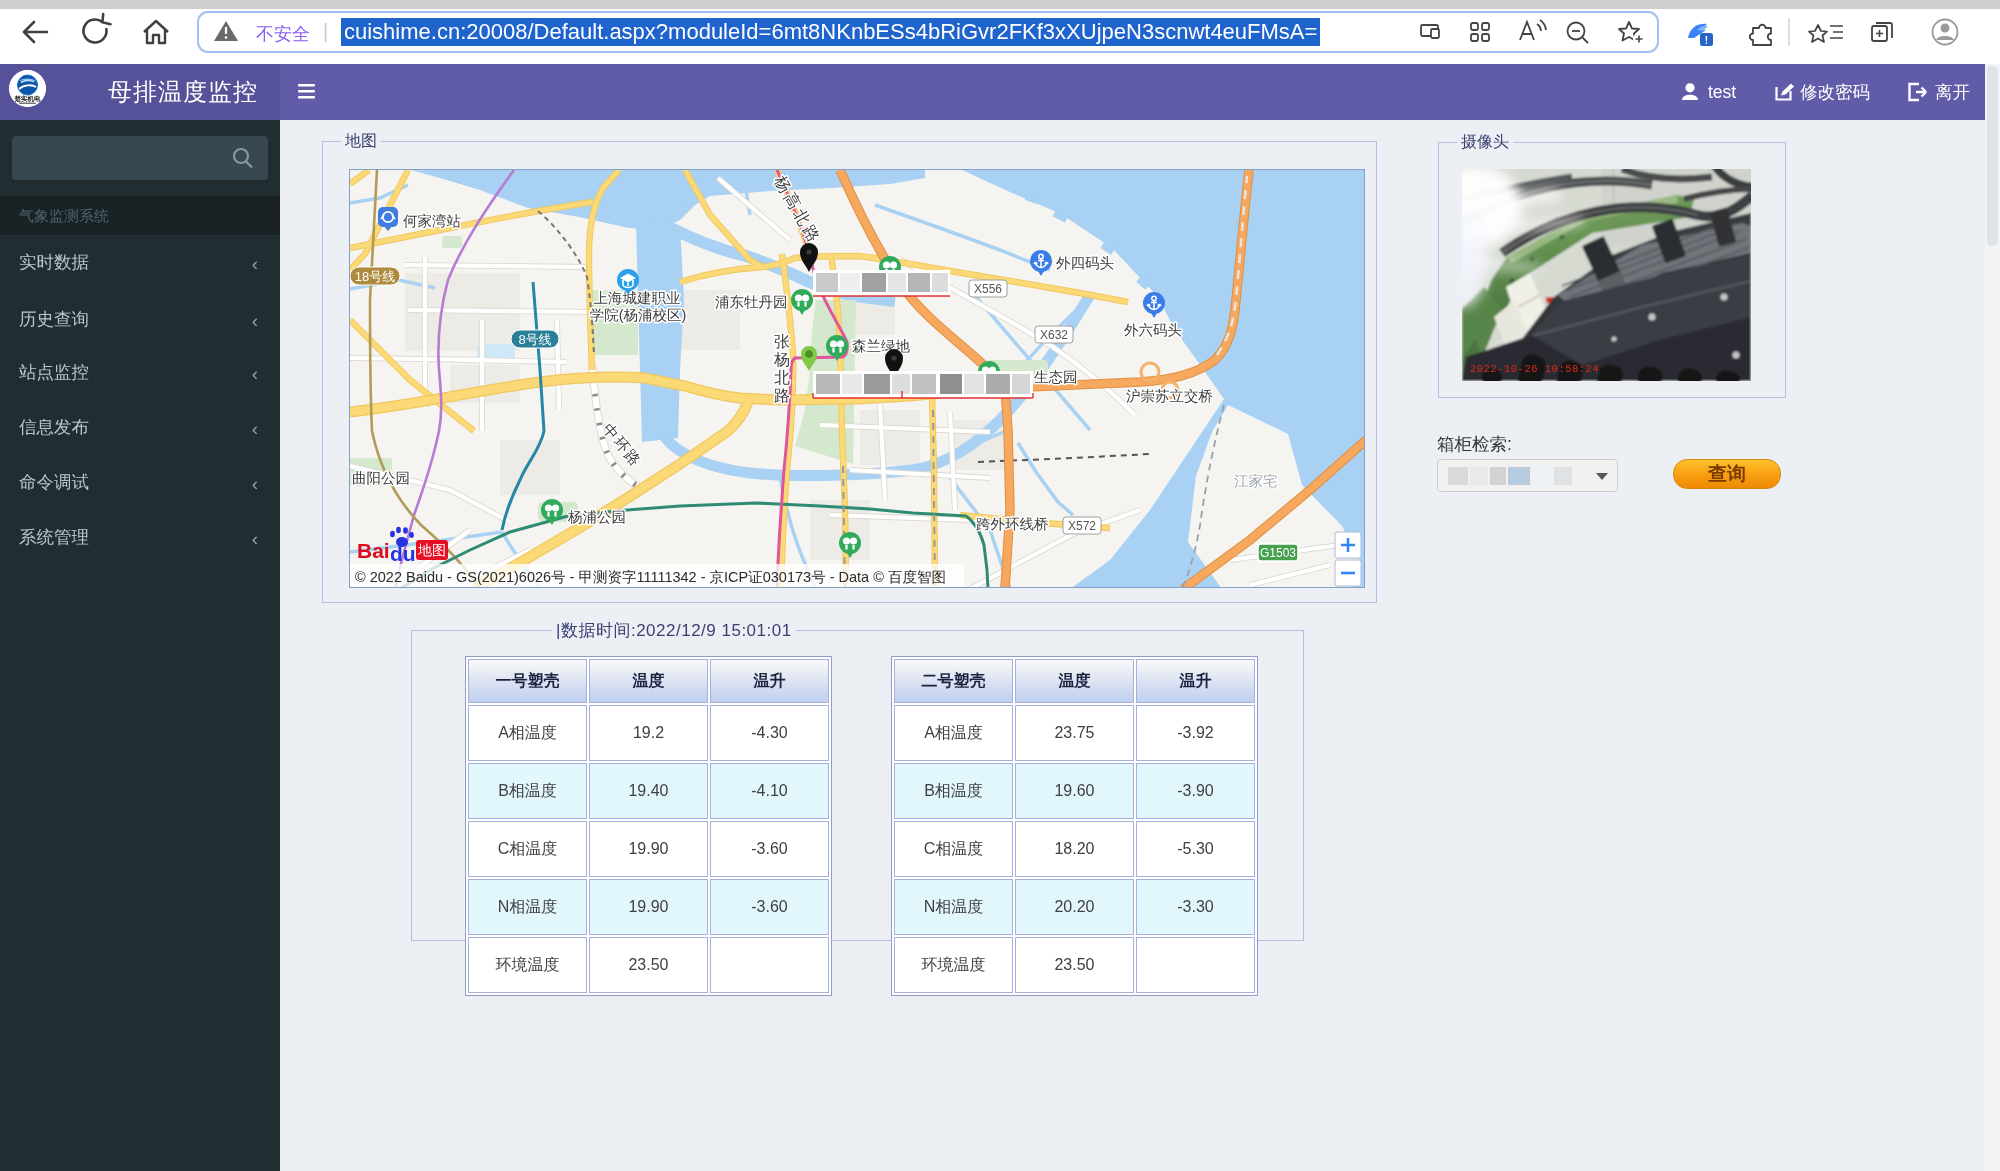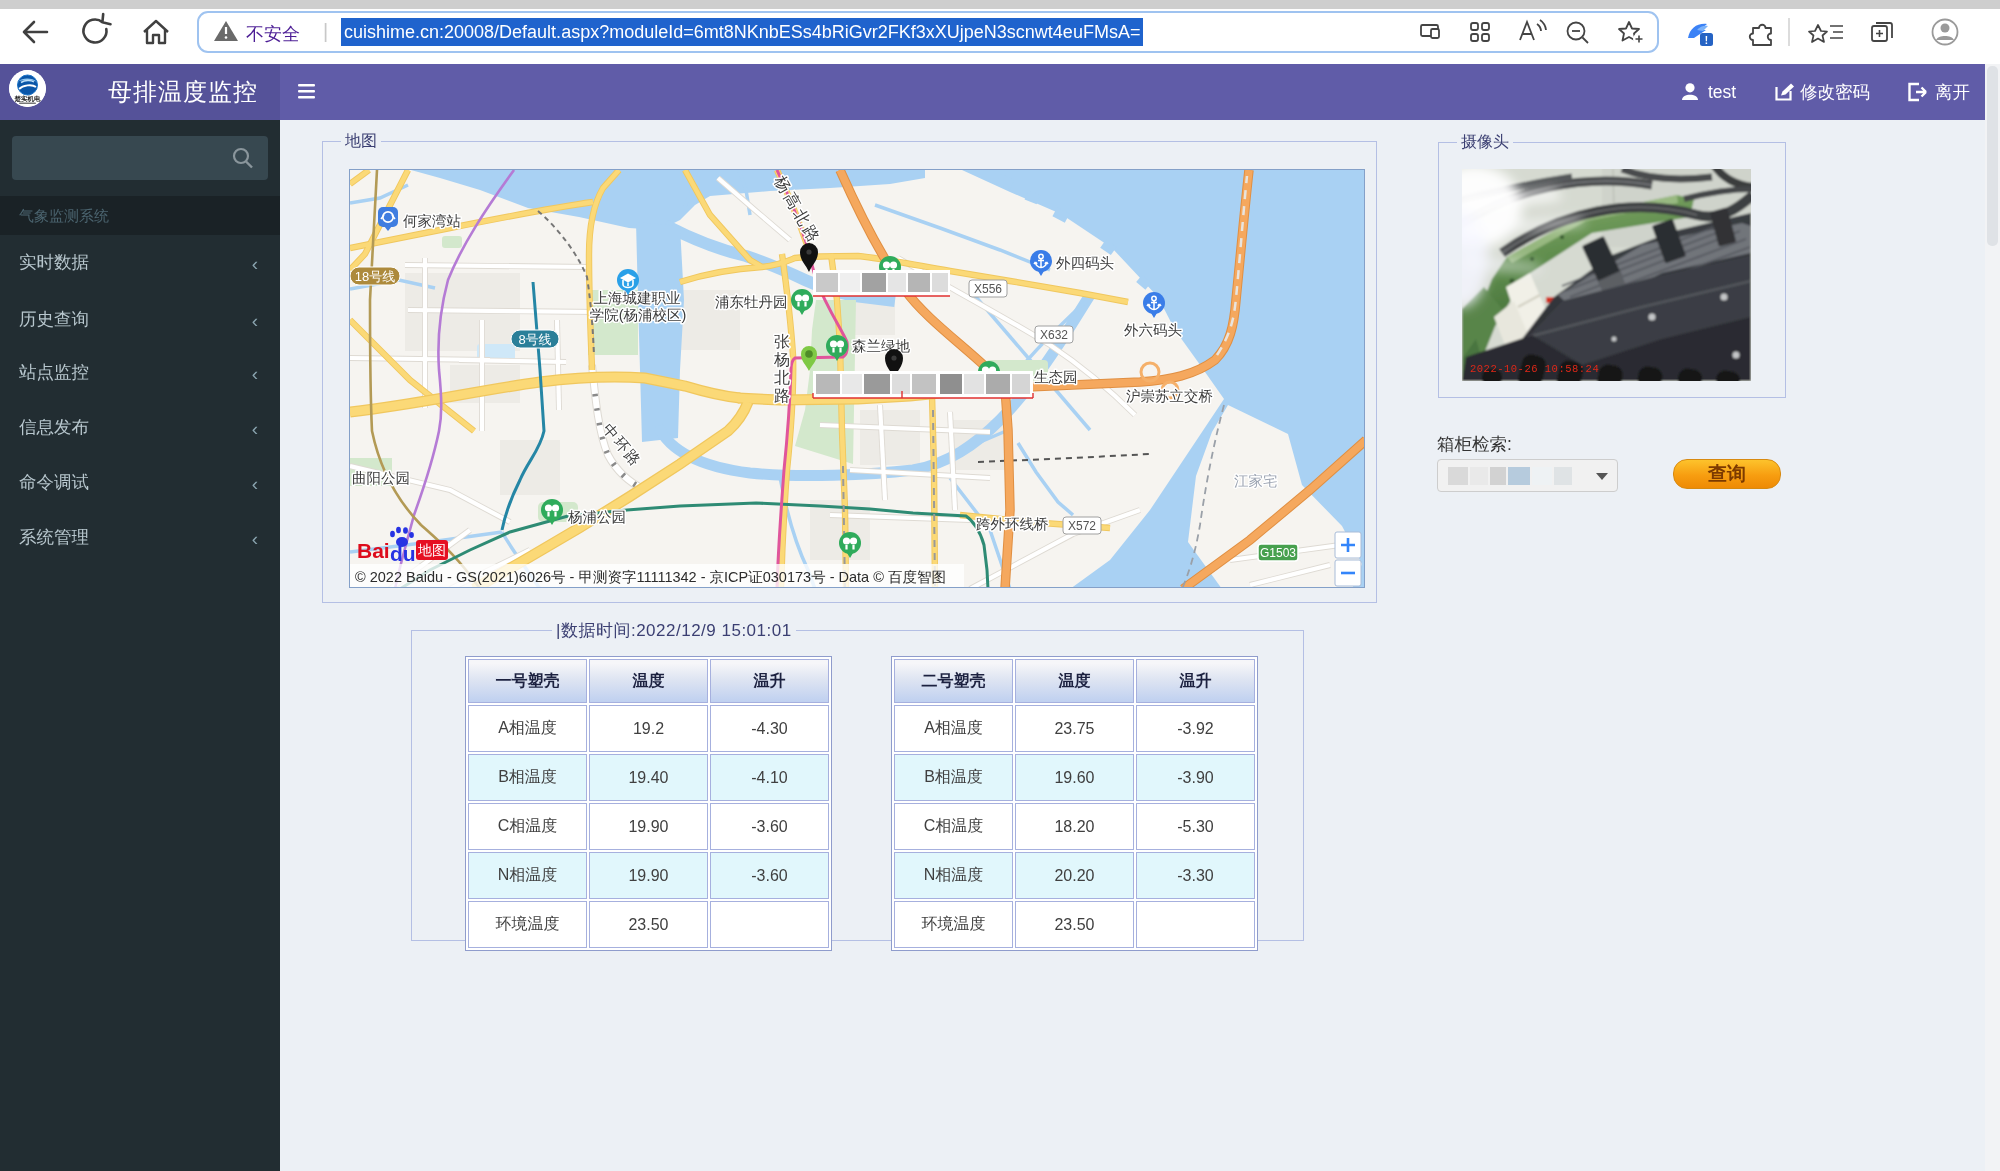--- a/index.html
+++ b/index.html
@@ -3,23 +3,23 @@
 <meta charset="utf-8">
 <style>
 * { margin:0; padding:0; box-sizing:border-box; }
 html,body { width:2000px; height:1171px; overflow:hidden; font-family:"Liberation Sans",sans-serif; background:#fff; }
 .abs { position:absolute; }
 
 
 #topstrip { left:0; top:0; width:2000px; height:9px; background:#cecece; }
 #toolbar { left:0; top:9px; width:2000px; height:55px; background:#fff; }
 #urlbar { left:197px; top:11px; width:1462px; height:42px; background:#fff; border:2px solid #9fc3f0; border-radius:11px; }
-#urlsel { left:341px; top:18px; height:28px; background:#1f63cd; color:#fff; font-size:18px; line-height:28px; padding:0 3px; white-space:nowrap; }
+#urlsel { left:341px; top:18px; height:28px; background:#1f63cd; color:#fff; font-size:22px; line-height:28px; padding:0 3px; white-space:nowrap; }
 .udiv { color:#c8c8c8; font-size:20px; }
-#notsafe { left:246px; top:22px; font-size:18px; color:#4c1d95; }
+#notsafe { left:256px; top:22px; font-size:18px; color:#8b5cf6; }
 
 
 #hdr { left:0; top:64px; width:1985px; height:56px; background:#605ca8; }
 #hdrlogo { left:0; top:64px; width:280px; height:56px; background:#555299; }
 #logocircle { left:9px; top:70px; width:37px; height:37px; border-radius:50%; background:#fff; overflow:hidden; }
 #apptitle { left:66px; top:64px; height:56px; line-height:56px; color:#fff; font-size:24px; letter-spacing:1px;margin-left:42px; }
 .hdritem { color:#fff; font-size:17.5px; top:64px; height:56px; line-height:57px; }
 
 
 #sidebar { left:0; top:120px; width:280px; height:1051px; background:#222d32; }
@@ -44,21 +44,21 @@
 #cambox { left:1462px; top:169px; width:289px; height:212px; overflow:hidden; }
 
 #seltext { left:1437px; top:432px; font-size:17.5px; color:#333; }
 #dropdown { left:1437px; top:459px; width:181px; height:33px; background:#f1f1f1; border:1px solid #cdcdcd; border-radius:4px; }
 #qbtn { left:1673px; top:459px; width:108px; height:30px; border-radius:14px; border:1px solid #d88a10; background:linear-gradient(#fdc32c,#f79d10 55%,#ee8a05); color:#7c3a00; font-size:19px; font-weight:bold; text-align:center; line-height:28px; }
 
 
 table.dt { position:absolute; border-collapse:separate; border-spacing:2px; background:#fff; border:1px solid #8f9ccc; }
 table.dt td { border:1px solid #a6b0de; text-align:center; font-size:16px; color:#404040; }
 table.dt tr.hd td { height:44px; background:linear-gradient(#f6f6f9 8%,#dfe5f2 45%,#bfd0f0); color:#1c2140; font-weight:bold; }
-table.dt td { width:119px; height:47px; }
+table.dt td { width:119px; height:56px; }
 table.dt tr.alt td { background:#e1f7fc; }
 #t1 { left:465px; top:656px; }
 #t2 { left:891px; top:656px; }
 </style>
 </head>
 <body>
 <div class="abs" id="topstrip"></div>
 <div class="abs" id="toolbar"></div>
 <div class="abs" id="urlbar"></div>
 <div class="abs" id="notsafe">不安全</div>

